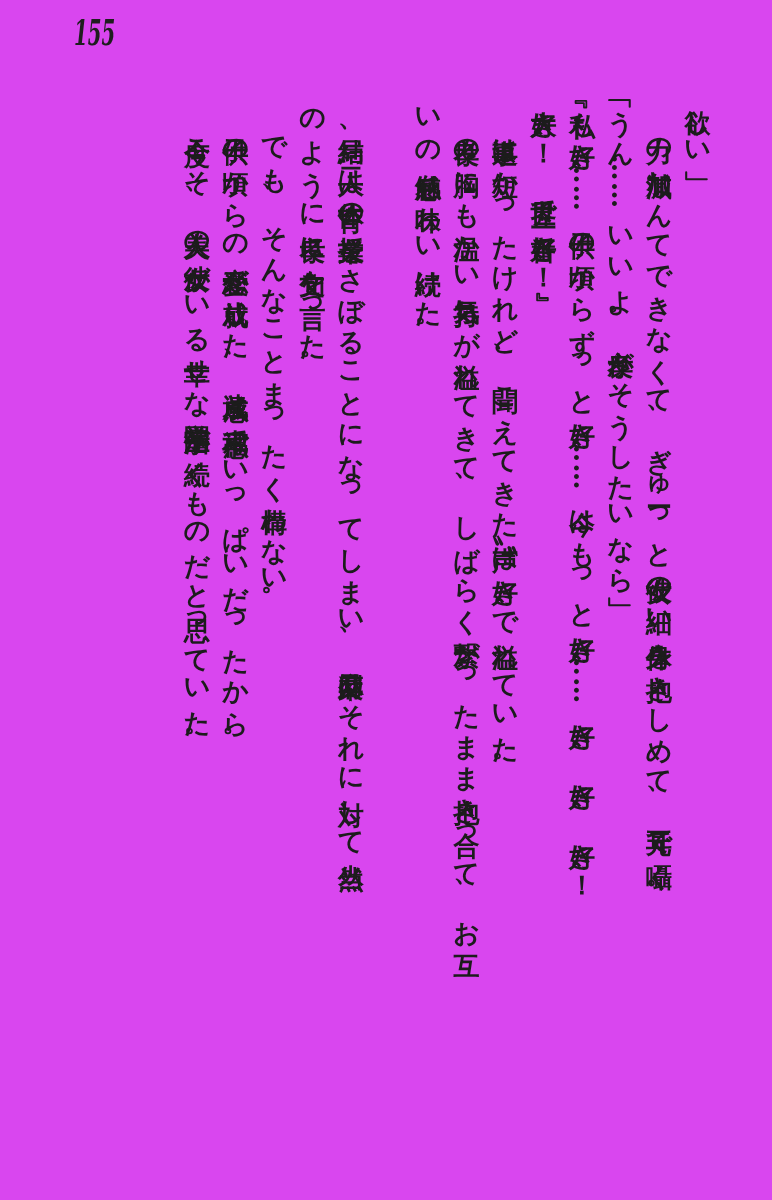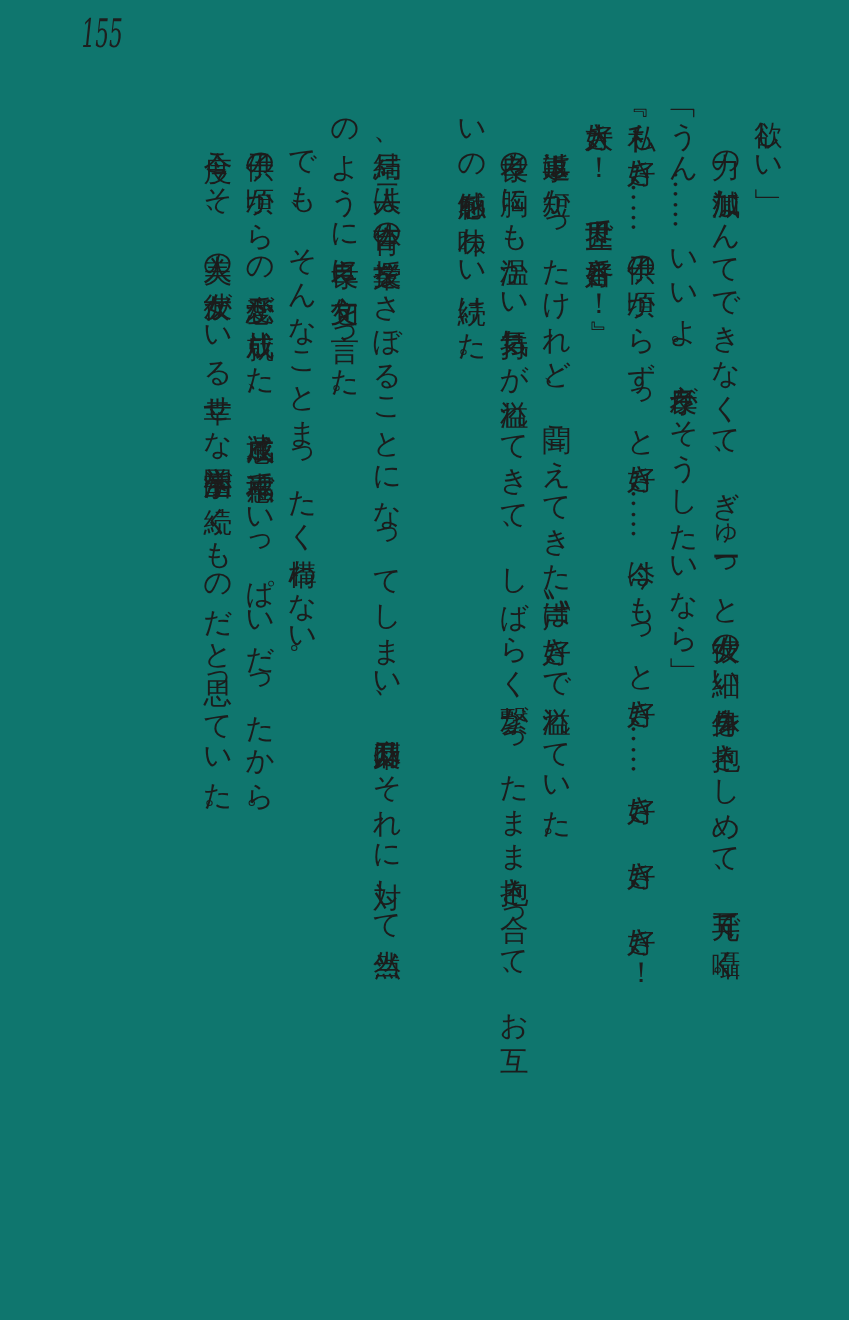--- a/index.html
+++ b/index.html
@@ -10,21 +10,22 @@
     width: 772px;
     height: 1200px;
     background: #fdfdfd;
     position: relative;
     overflow: hidden;
     font-family: "DejaVu Serif", "Liberation Serif", serif;
   }
   .page {
     position: absolute;
     inset: 0;
-    background: #0f766e;
+    background: #d946ef;
+    font-weight: bold;
   }
   .page-number {
     position: absolute;
     top: 14px;
     left: 74px;
     font-style: italic;
     font-size: 36px;
     line-height: 1;
     color: #1e1e1e;
     transform: scaleX(0.55);

